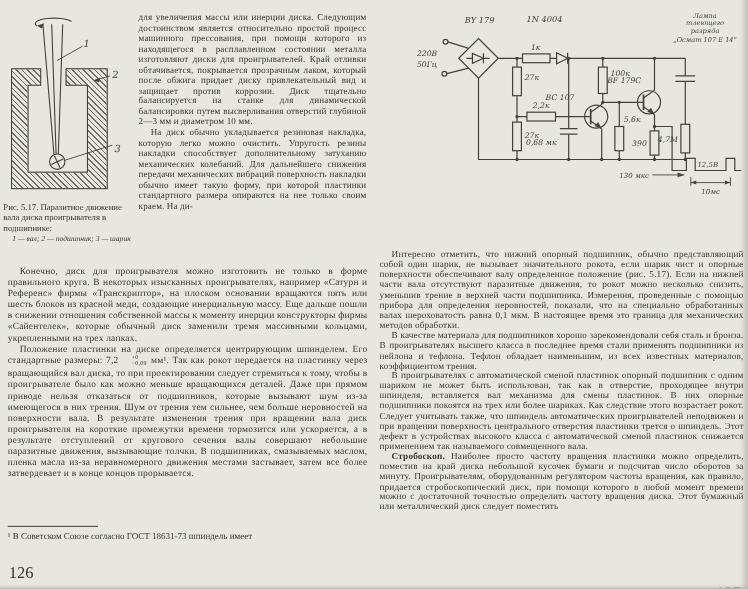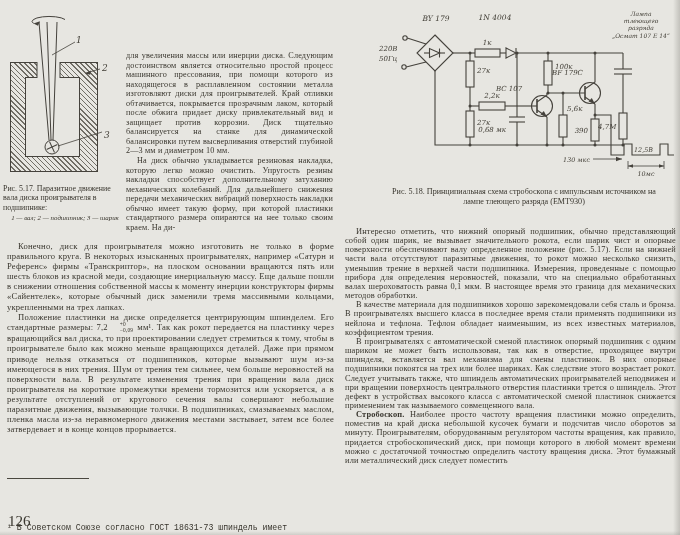--- a/index.html
+++ b/index.html
@@ -4,32 +4,32 @@
 <style>
   html,body{margin:0;padding:0;background:#9a9995;}
   #canvas{position:relative;width:680px;height:535px;background:#e7e6e1;overflow:hidden;
           font-family:"Liberation Serif",serif;color:#38352d;}
   #edge-right{position:absolute;right:0;top:0;width:7px;height:535px;
           background:linear-gradient(to right,rgba(150,148,142,0),rgba(150,148,142,.45));}
   #edge-bottom{position:absolute;left:0;bottom:0;width:680px;height:4px;
           background:linear-gradient(to bottom,rgba(150,148,142,0),rgba(150,148,142,.30));}
   .txt{position:absolute;text-align:justify;}
   .txt p{margin:0;text-indent:11px;}
-  .txt p.noind{text-indent:0;margin-top:40px;}
+  .txt p.noind{text-indent:0;}
   .colright{left:126px;top:11px;width:207px;font-size:8.2px;line-height:9.55px;letter-spacing:.15px;}
   .leftfull{left:7px;top:241px;width:327px;font-size:8.6px;line-height:10.1px;letter-spacing:.2px;}
   .rightbody{left:345px;top:227px;width:331px;font-size:8.4px;line-height:9.15px;letter-spacing:.15px;}
   .cap517{position:absolute;left:3px;top:184px;width:124px;text-align:left;
           font-size:7.9px;line-height:9.3px;}
   .legend517{position:absolute;left:3px;top:214px;width:124px;text-align:center;
           font-style:italic;font-size:6.9px;line-height:8.2px;}
   .cap518{position:absolute;left:386px;top:187px;width:276px;text-align:center;
           font-size:8.1px;line-height:9.6px;}
   .fnrule{position:absolute;left:7px;top:478px;width:82px;border-top:1px solid #4a473f;}
-  .footnote{left:7px;top:483px;width:327px;font-size:8.2px;line-height:10px;font-family:Liberation Mono, monospace;}
+  .footnote{left:7px;top:483px;width:327px;font-size:8.2px;line-height:10px;}
   .footnote .fn2{margin-top:2px;}
   .frac{display:inline-block;vertical-align:middle;text-align:center;font-size:6.8px;line-height:7.4px;margin:0 2px;}
   .frac .ft{display:block;border-bottom:1px solid #4a473f;padding:0 1px;}
   .frac .fb{display:block;padding:0 1px;}
   .tol{display:inline-block;vertical-align:-2px;font-size:5.4px;line-height:5.6px;text-align:left;margin:0 1px;}
   .tol span{display:block;}
   .ital{font-style:italic;}
   .pagenum{position:absolute;font-size:15px;}
   .pagenum.left{left:8px;top:513px;}
   .pagenum.right{left:651px;top:532px;color:#95928a;}
@@ -216,21 +216,20 @@
       <text x="298" y="11" text-anchor="middle" font-size="6">Лампа</text>
       <text x="298" y="18" text-anchor="middle" font-size="6">тлеющего</text>
       <text x="298" y="25" text-anchor="middle" font-size="6">разряда</text>
       <text x="298" y="33" text-anchor="middle" font-size="6">„Осмат 107 Е 14“</text>
       <text x="291" y="147" font-size="6.4">12,5В</text>
       <text x="247" y="157" text-anchor="end" font-size="6.4">130 мкс</text>
       <text x="303" y="171" text-anchor="middle" font-size="6.4">10мс</text>
     </g>
   </svg>
 
-  <div class="cap518">Рис. 5.18. Принципиальная схема стробоскопа с импульсным источником на лампе тлеющего разряда (ЕМТ930)</div>
 
   <div class="txt rightbody">
     <p>Интересно отметить, что нижний опорный подшипник, обычно представляющий собой один шарик, не вызывает значительного рокота, если шарик чист и опорные поверхности обеспечивают валу определенное положение (рис. 5.17). Если на нижней части вала отсутствуют паразитные движения, то рокот можно несколько снизить, уменьшив трение в верхней части подшипника. Измерения, проведенные с помощью прибора для определения неровностей, показали, что на специально обработанных валах шероховатость равна 0,1 мкм. В настоящее время это граница для механических методов обработки.</p>
     <p>В качестве материала для подшипников хорошо зарекомендовали себя сталь и бронза. В проигрывателях высшего класса в последнее время стали применять подшипники из нейлона и тефлона. Тефлон обладает наименьшим, из всех известных материалов, коэффициентом трения.</p>
     <p>В проигрывателях с автоматической сменой пластинок опорный подшипник с одним шариком не может быть использован, так как в отверстие, проходящее внутри шпинделя, вставляется вал механизма для смены пластинок. В них опорные подшипники покоятся на трех или более шариках. Как следствие этого возрастает рокот. Следует учитывать также, что шпиндель автоматических проигрывателей неподвижен и при вращении поверхность центрального отверстия пластинки трется о шпиндель. Этот дефект в устройствах высокого класса с автоматической сменой пластинок снижается применением так называемого совмещенного вала.</p>
     <p><b>Стробоскоп.</b><span> Наиболее просто частоту вращения пластинки можно определить, поместив на край диска небольшой кусочек бумаги и подсчитав число оборотов за минуту. Проигрывателям, оборудованным регулятором частоты вращения, как правило, придается стробоскопический диск, при помощи которого в любой момент времени можно с достаточной точностью определить частоту вращения диска. Этот бумажный или металлический диск следует поместить</span></p>
   </div>
 
   <div class="pagenum right">127</div>
 

